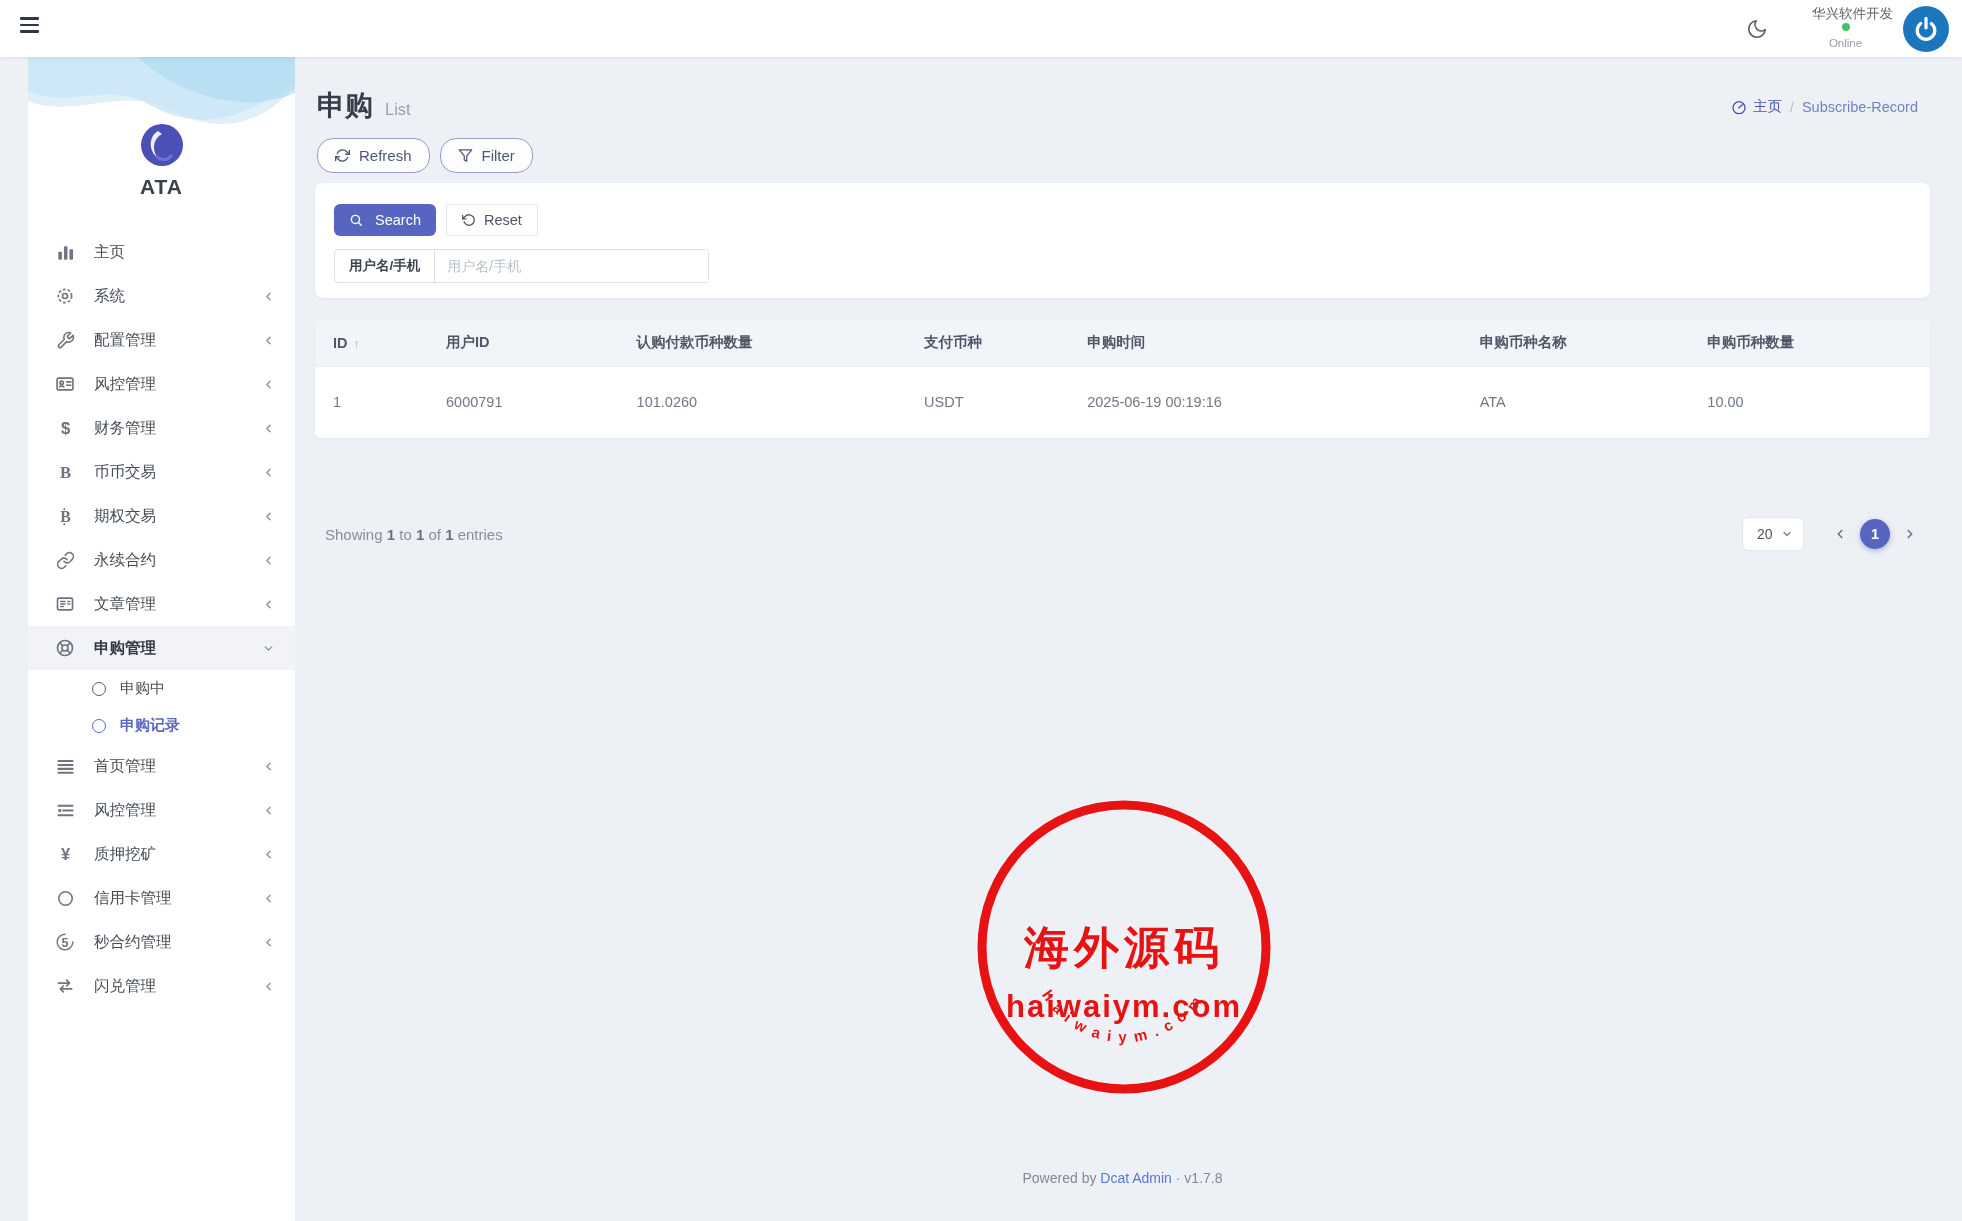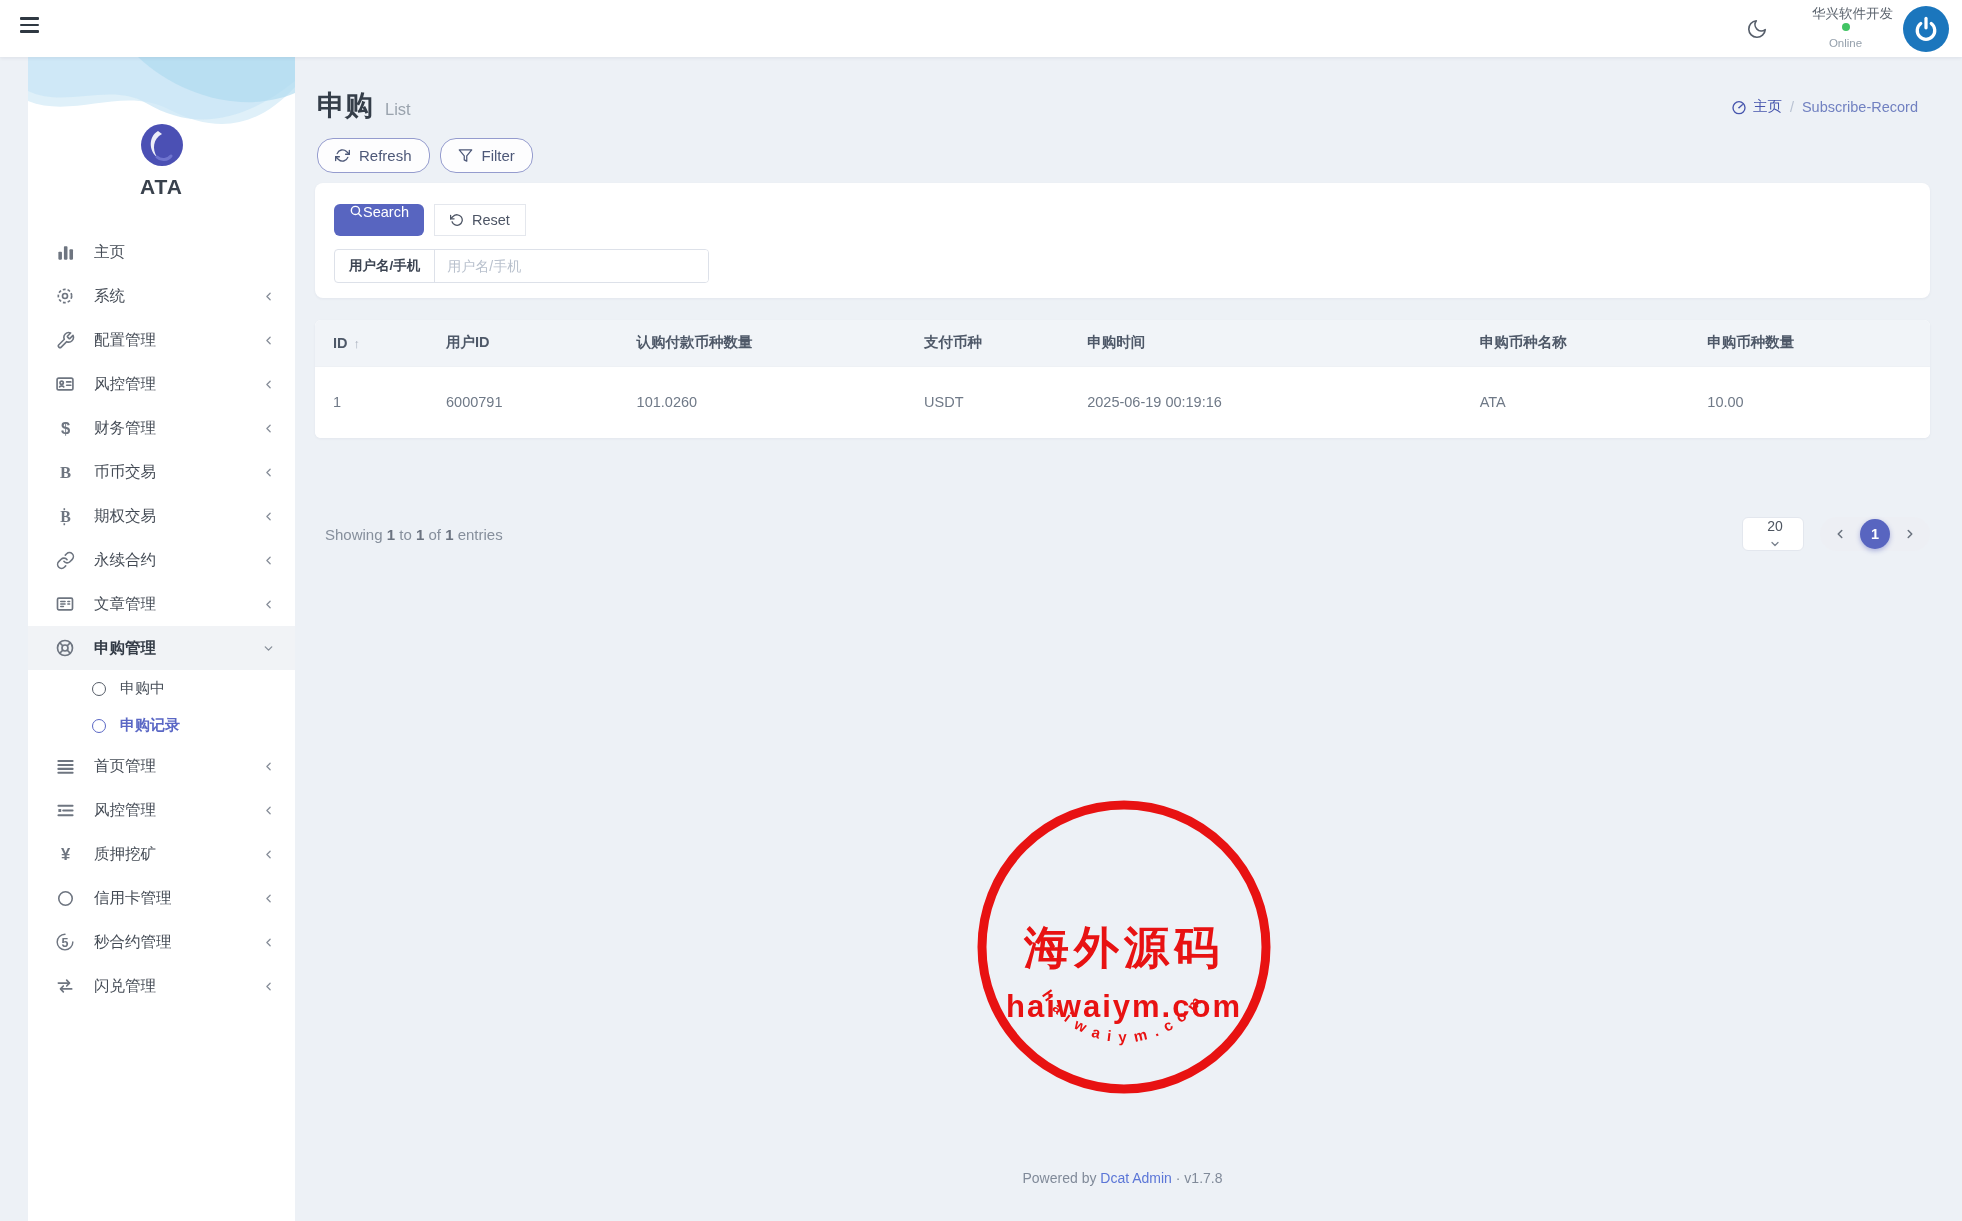--- a/index.html
+++ b/index.html
@@ -58,21 +58,21 @@
   .bc-current { color:#7181c1; }
 
   .toolbar { position:absolute; top:81px; left:2px; display:flex; gap:10px; }
   .btn-outline { display:inline-flex; align-items:center; gap:9px; height:35px; padding:0 17px;
                  background:#fdfdfe; border:1px solid #959cce; border-radius:16px;
                  font-size:15px; color:#4d5878; cursor:pointer; }
 
   .card { background:#fff; border-radius:8px; box-shadow:0 1px 3px rgba(30,40,80,.05); }
   .filter-card { position:absolute; top:126px; left:0; right:0; height:115px; }
   .filter-btn-row { position:absolute; top:21px; left:19px; display:flex; gap:10px; }
-  .btn-primary { display:inline-flex; gap:0; height:32px; padding:0 15px;
+  .btn-primary { display:inline-flex; align-items:center; gap:12px; height:32px; padding:0 15px;
                  background:#5865c0; border:none; border-radius:6px; color:#fff; font-size:14.5px; cursor:pointer; }
   .btn-plain { display:inline-flex; align-items:center; gap:8px; height:32px; padding:0 15px;
                background:#fff; border:1px solid #e4e7ed; border-radius:0; color:#4d5565; font-size:14.5px; cursor:pointer; }
   .input-group { position:absolute; top:66px; left:19px; width:375px; height:34px; display:flex;
                  border:1px solid #dde1e9; border-radius:4px; overflow:hidden; background:#fff; }
   .input-label { display:flex; align-items:center; padding:0 14px; font-size:13.5px; font-weight:bold;
                  color:#3c4452; border-right:1px solid #dde1e9; white-space:nowrap; }
   .input-group input { flex:1; border:none; outline:none; padding:0 12px; font-size:14px; color:#555;
                        font-family:"Liberation Sans", sans-serif; }
   .input-group input::placeholder { color:#b9c1cd; }
@@ -83,21 +83,21 @@
   th { text-align:left; font-size:14.5px; color:#4e5868; font-weight:bold; padding-left:18px; white-space:nowrap; }
   td { height:72px; font-size:14.5px; color:#6f7987; padding-left:18px; border-top:1px solid #eef1f5; background:#fff; }
   .sort-arrow { color:#a8aebb; margin-left:6px; font-size:13px; font-weight:normal; }
 
   .entries-summary { position:absolute; top:469px; left:10px; font-size:15px; color:#868f9c; }
   .entries-summary b { color:#6b7380; }
 
   .pager { position:absolute; top:460px; right:0; display:flex; align-items:center; gap:16px; }
   .page-size { width:62px; height:34px; background:#fff; border:1px solid #e3e7ee; border-radius:6px;
                display:flex; align-items:center; justify-content:space-between; padding:0 10px 0 14px;
-               font-size:14px; color:#4e5560; cursor:pointer;flex-direction:column; }
+               font-size:14px; color:#4e5560; cursor:pointer; }
   .page-pill { height:34px; background:#edeff4; border-radius:17px; display:flex; align-items:center;
                padding:0 13px; gap:13px; }
   .pg-chev { color:#6a727e; display:flex; cursor:pointer; }
   .pg-num { width:30px; height:30px; border-radius:50%; background:#5865c0; color:#fff;
             font-size:14.5px; font-weight:bold; display:flex; align-items:center; justify-content:center;
             cursor:pointer; box-shadow:0 2px 5px rgba(88,101,192,.45); }
 
   .watermark { position:absolute; left:659px; top:740px; width:300px; height:300px; pointer-events:none; }
 
   .footer { position:absolute; top:1113px; left:0; width:100%; text-align:center;

